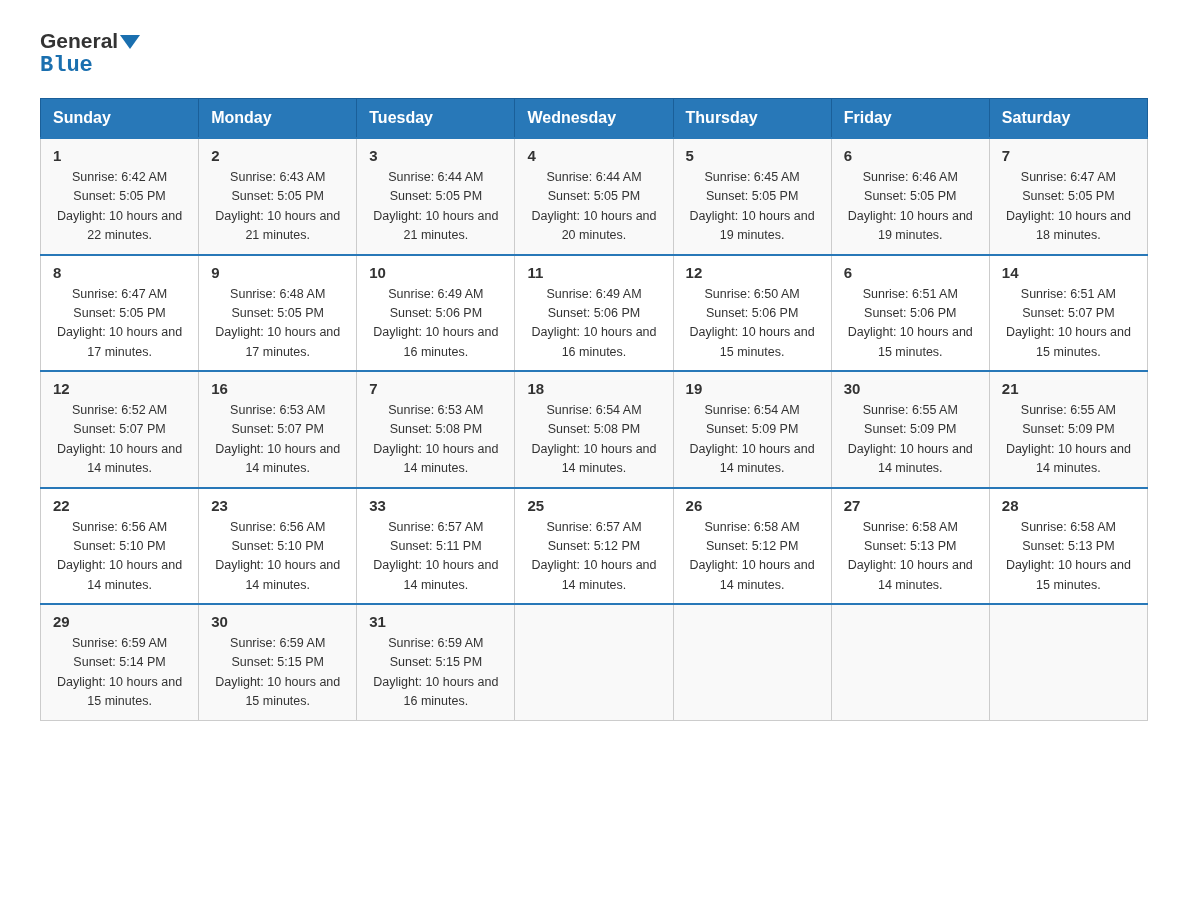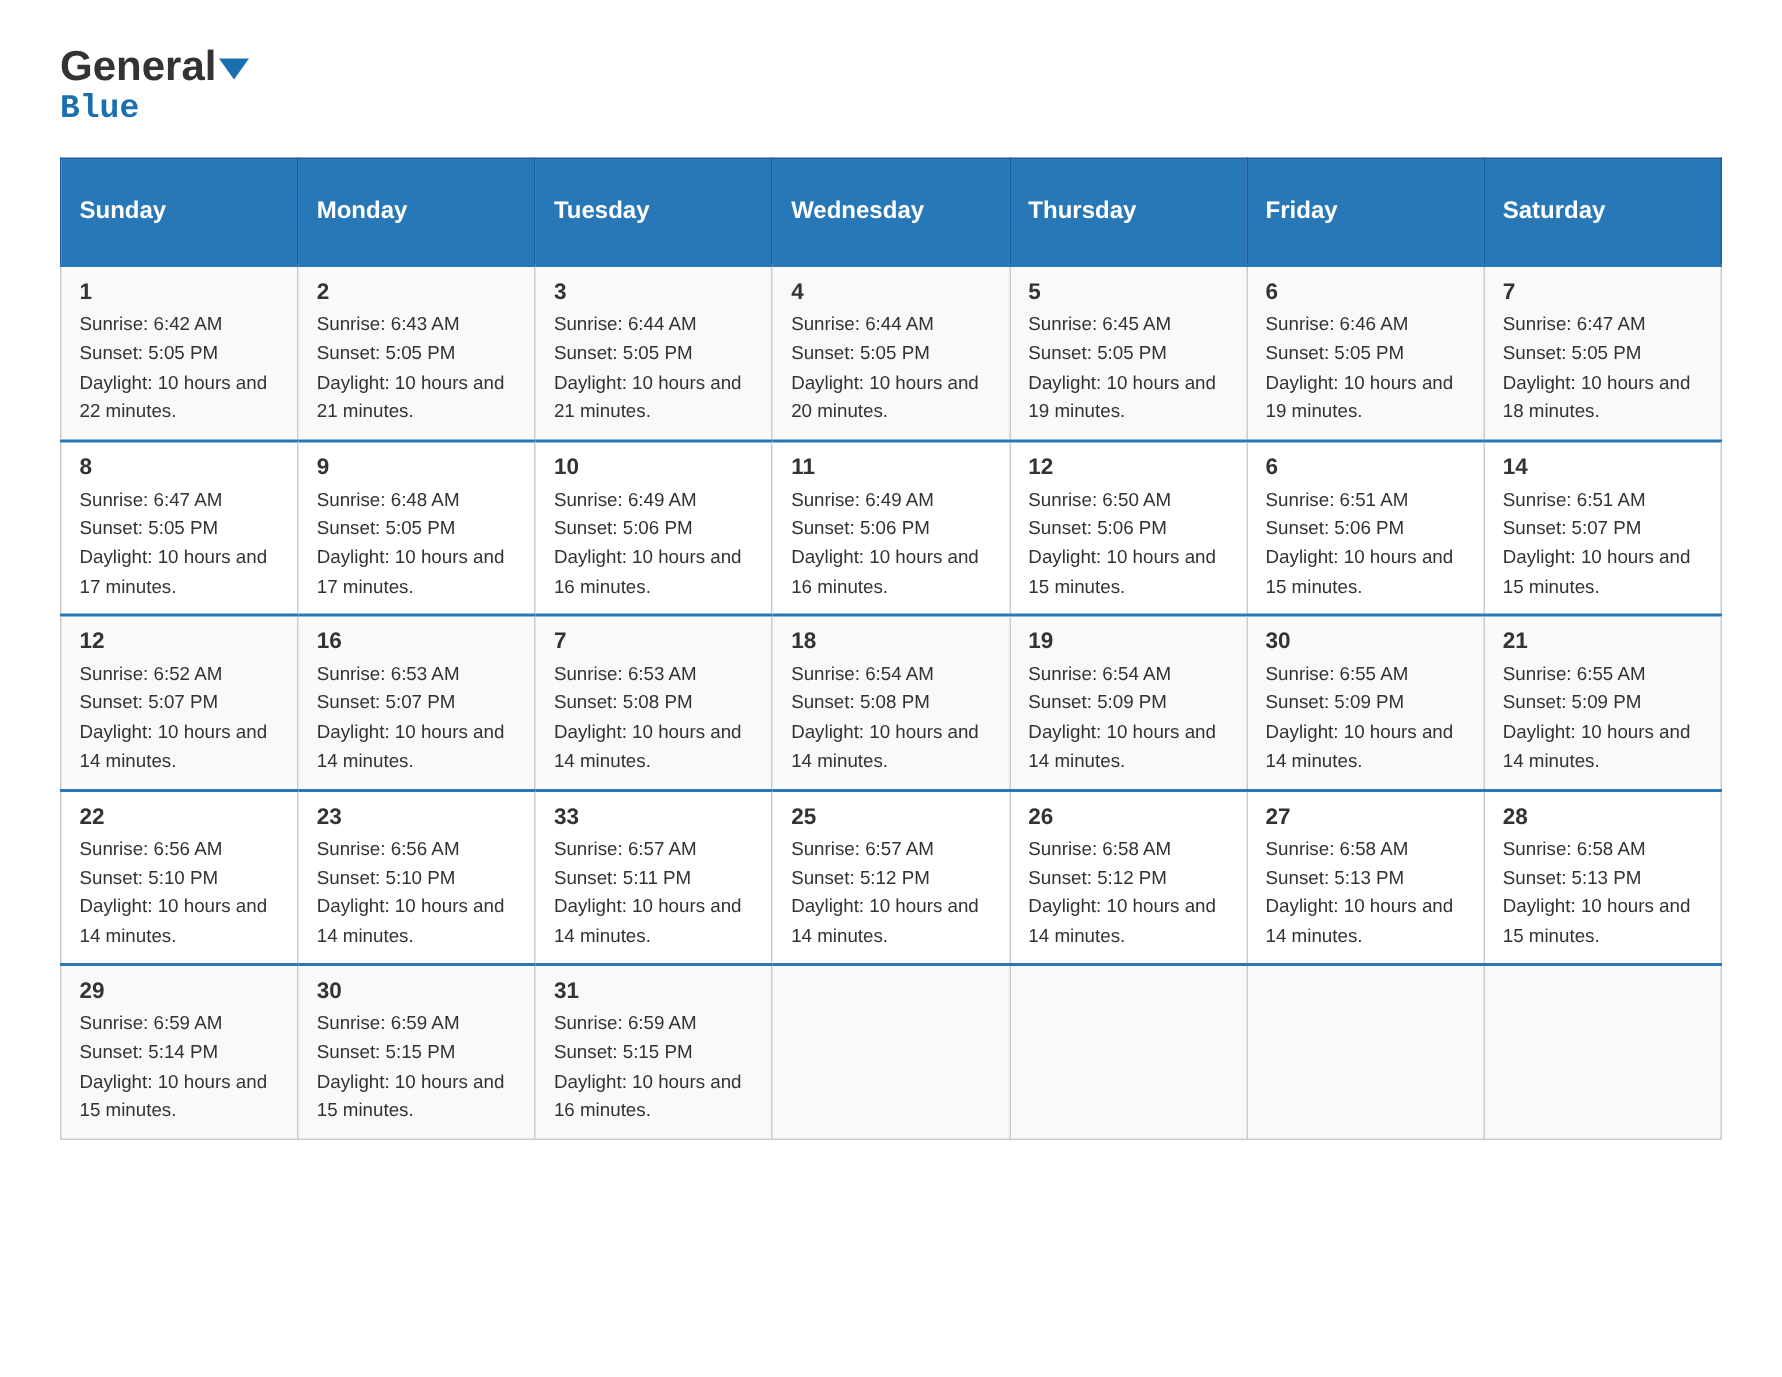--- a/index.html
+++ b/index.html
@@ -15,21 +15,21 @@
       justify-content: space-between;
       align-items: flex-start;
       margin-bottom: 20px;
     }
     .logo {
       display: flex;
       flex-direction: column;
       align-items: flex-start;
     }
     .logo-text {
-      font-size: 28px;
+      font-size: 21px;
       font-weight: bold;
       color: #333;
       line-height: 1;
     }
     .logo-triangle {
       display: inline-block;
       width: 0;
       height: 0;
       border-left: 10px solid transparent;
       border-right: 10px solid transparent;
@@ -61,21 +61,21 @@
     .calendar {
       width: 100%;
       border-collapse: collapse;
       border: 1px solid #999;
     }
     .calendar th {
       background-color: #2878b8;
       color: #fff;
       font-size: 16px;
       font-weight: bold;
-      padding: 26px 12px;
+      padding: 10px 12px;
       text-align: left;
       border: 1px solid #1a5f99;
     }
     .calendar td {
       vertical-align: top;
       padding: 8px 12px;
       font-size: 13px;
       color: #333;
       border: 1px solid #ccc;
       width: 14.28%;
@@ -87,20 +87,21 @@
     .day-number {
       font-size: 15px;
       font-weight: bold;
       margin-bottom: 4px;
       display: block;
     }
     .day-info {
       font-size: 12.5px;
       line-height: 1.55;
       color: #333;
+      text-align: center;
     }
     .empty-cell {
       background: #fff;
     }
     
     .calendar tbody tr:nth-child(odd) td {
       background-color: #f9f9f9;
     }
     .calendar tbody tr:nth-child(even) td {
       background-color: #fff;

